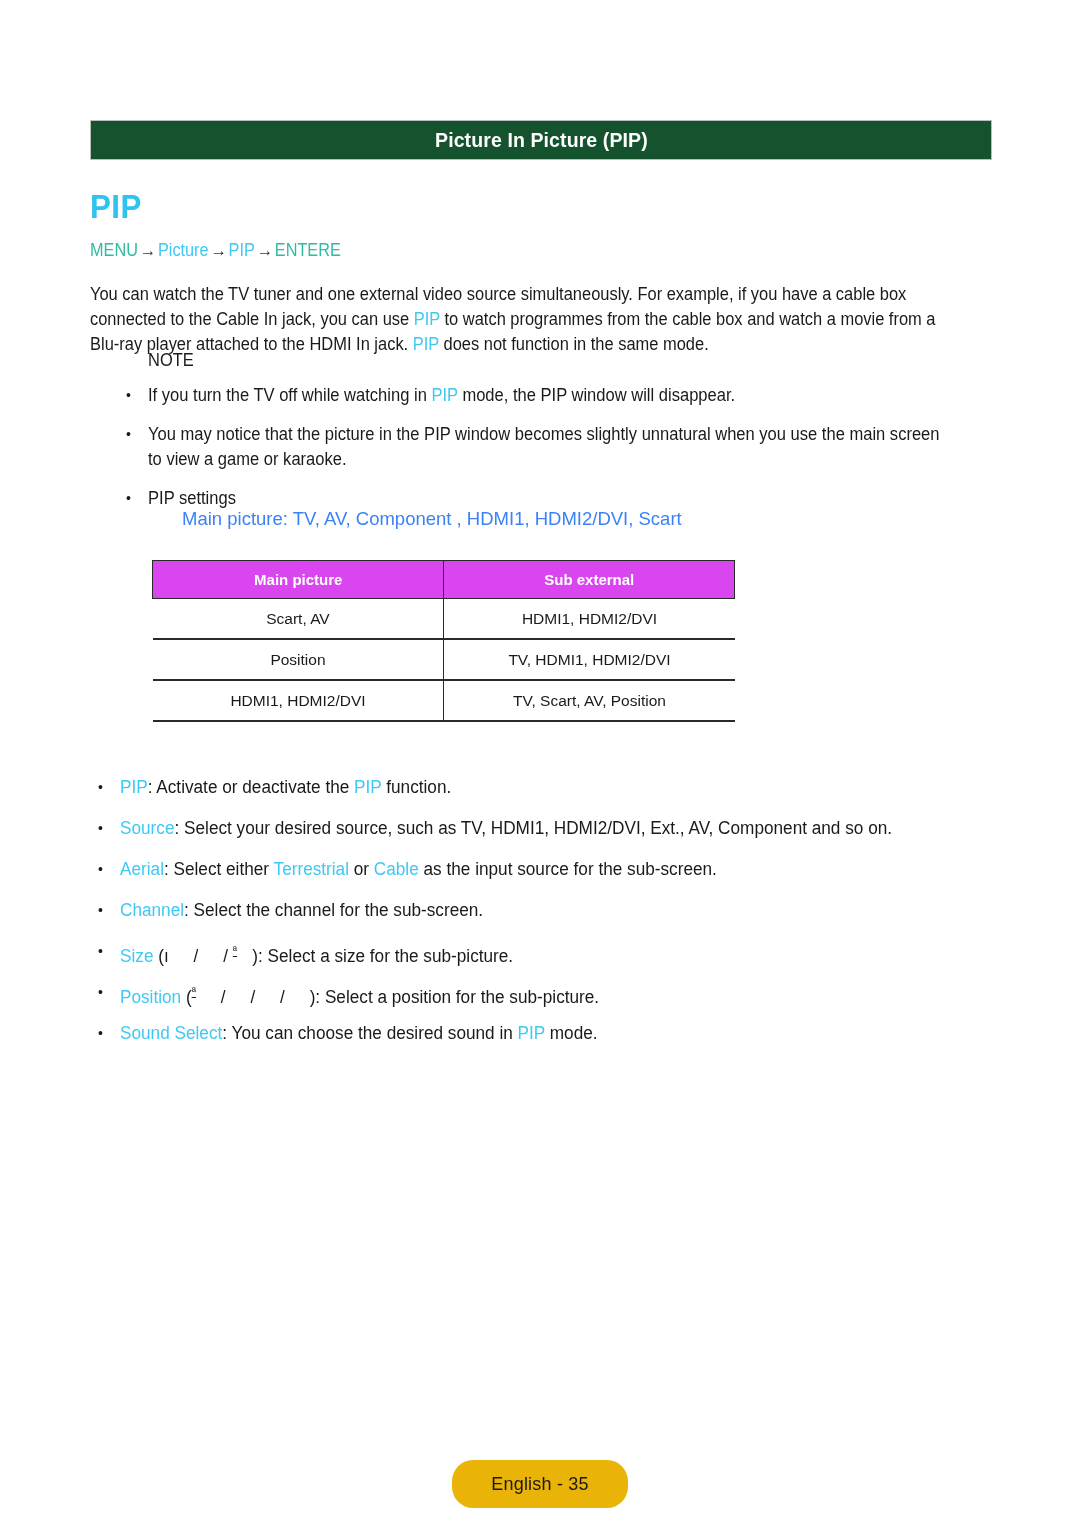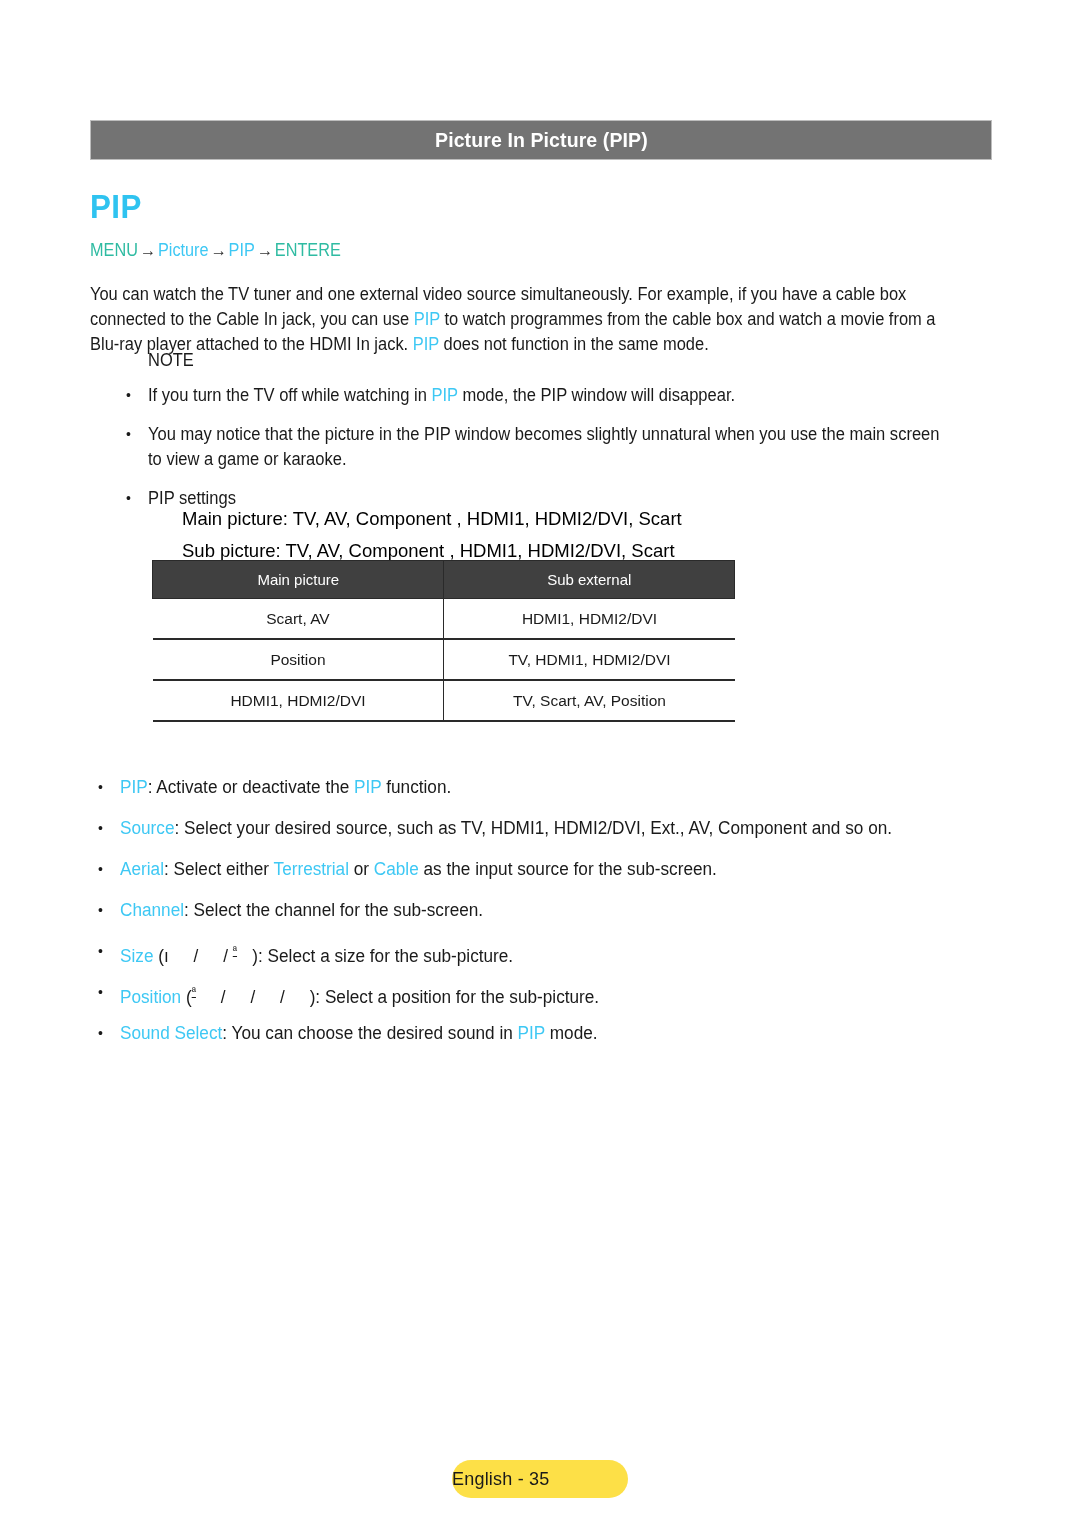--- a/index.html
+++ b/index.html
@@ -24,21 +24,21 @@
     overflow: hidden;
   }
 
   
   .header-bar {
     position: absolute;
     left: 90px;
     top: 120px;
     width: 902px;
     height: 40px;
-    background: #737373;
+    background: #14532d;
     border: 1px solid #bdbdbd;
     box-sizing: border-box;
     display: flex;
     align-items: center;
     justify-content: center;
   }
   .header-title {
     color: #ffffff;
     font-size: 21px;
     font-weight: bold;
@@ -128,37 +128,37 @@
     transform-origin: left top;
   }
 
   
   .settings-lines {
     position: absolute;
     left: 182px;
     top: 503px;
     font-size: 18.5px;
     line-height: 32px;
-    color: #000000;
+    color: #3b82f6;
     white-space: nowrap;
   }
 
   
   .pip-table {
     position: absolute;
     left: 152px;
     top: 560px;
     width: 583px;
     border-collapse: collapse;
     font-size: 15px;
   }
   .pip-table th {
-    background: #404040;
+    background: #d946ef;
     color: #ffffff;
-    font-weight: normal;
+    font-weight: bold;
     font-size: 15px;
     height: 35px;
     text-align: center;
     border: 1px solid #2a2a2a;
   }
   .pip-table td {
     height: 37px;
     text-align: center;
     color: #1a1a1a;
     font-size: 15.5px;
@@ -209,26 +209,26 @@
     vertical-align: super;
     text-decoration: underline;
   }
 
   
   .footer-pill {
     position: absolute;
     left: 452px;
     top: 1460px;
     width: 176px;
-    height: 38px;
-    background: #fde047;
+    height: 48px;
+    background: #eab308;
     border-radius: 21px;
     display: flex;
     align-items: center;
-    justify-content: flex-start;
+    justify-content: center;
   }
   .footer-text {
     font-size: 18px;
     color: #1a1a1a;
     letter-spacing: 0.2px;
   }
 </style>
 </head>
 <body>
 
@@ -260,21 +260,20 @@
       <span class="note-text">You may notice that the picture in the PIP window becomes slightly unnatural when you use the main screen to view a game or karaoke.</span>
     </div>
     <div class="note-item">
       <span class="bullet">•</span>
       <span class="note-text">PIP settings</span>
     </div>
   </div>
 
   <div class="settings-lines">
     <div>Main picture: TV, AV, Component , HDMI1, HDMI2/DVI, Scart</div>
-    <div>Sub picture: TV, AV, Component , HDMI1, HDMI2/DVI, Scart</div>
   </div>
 
   <table class="pip-table">
     <thead>
       <tr>
         <th>Main picture</th>
         <th>Sub external</th>
       </tr>
     </thead>
     <tbody>

